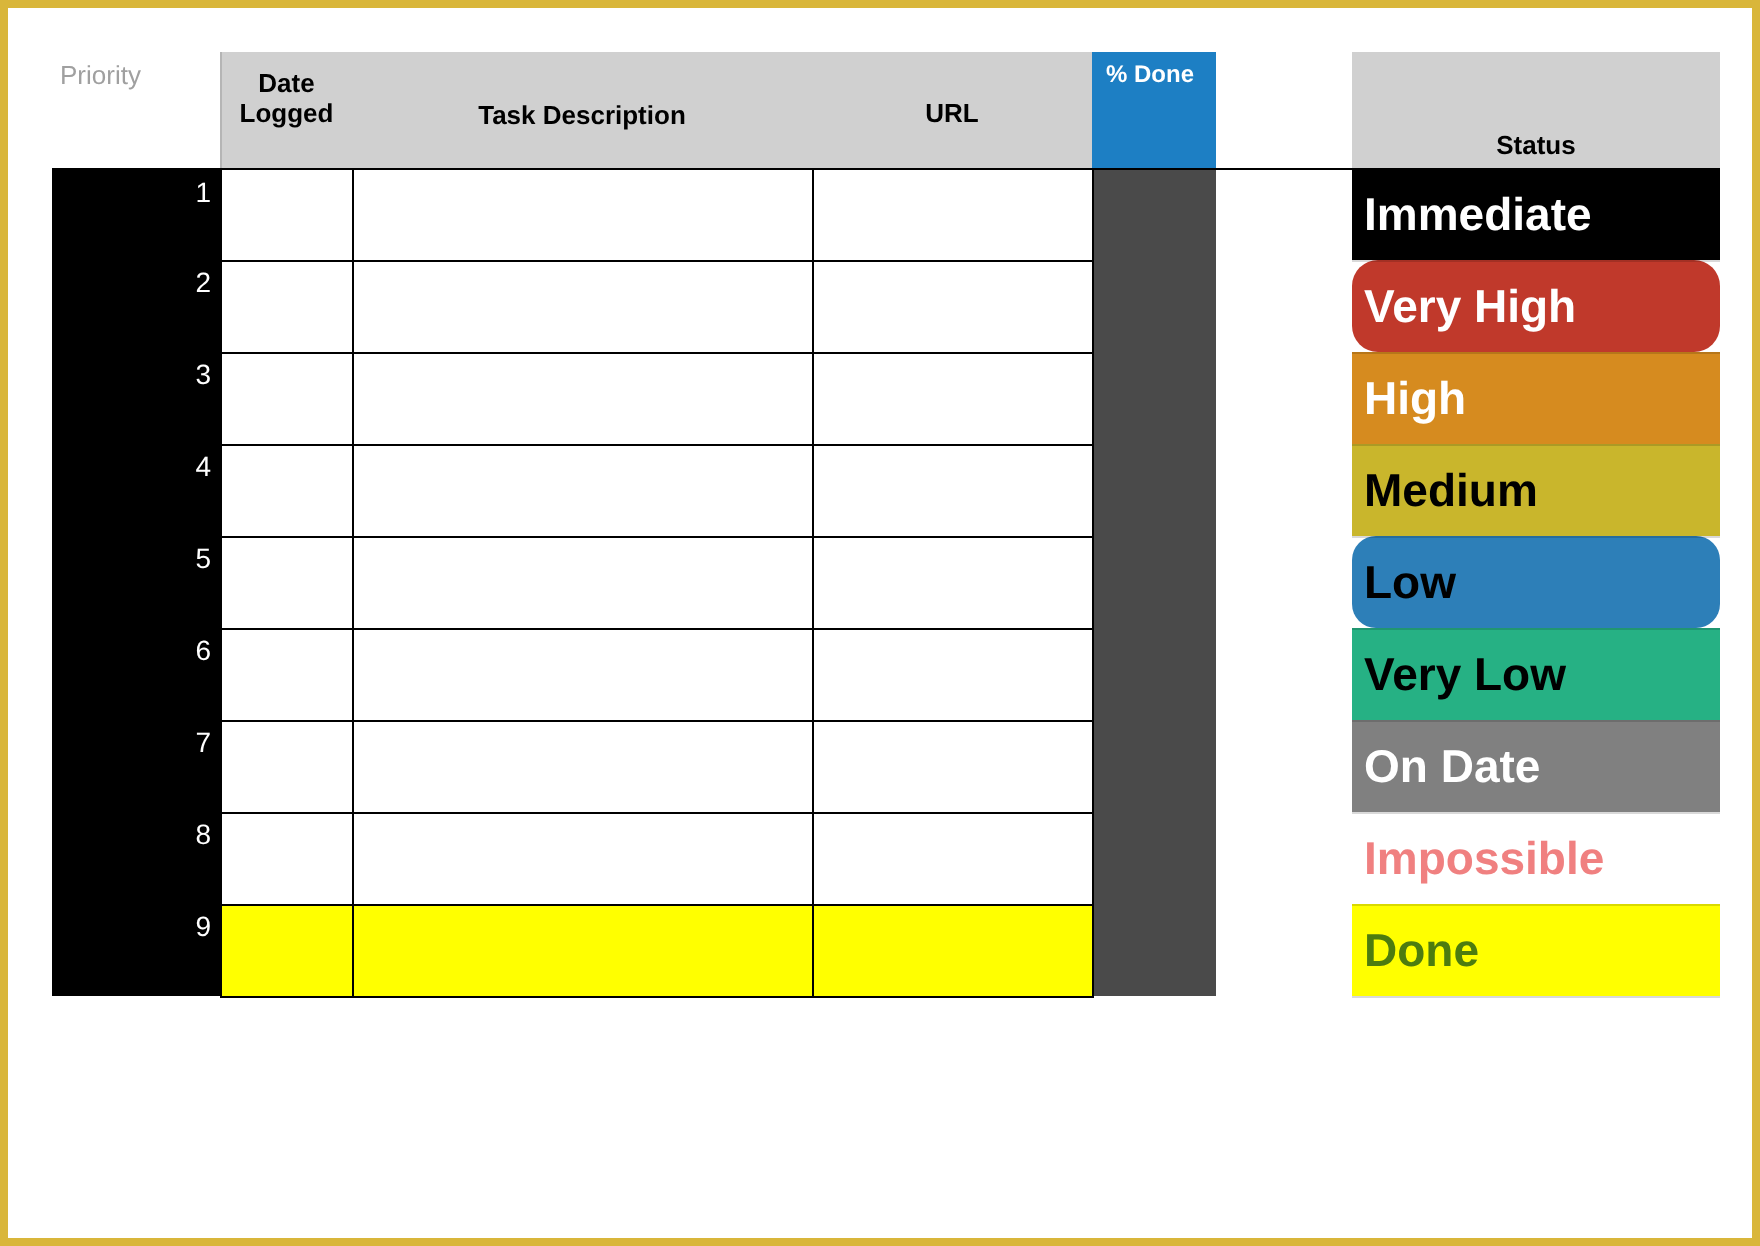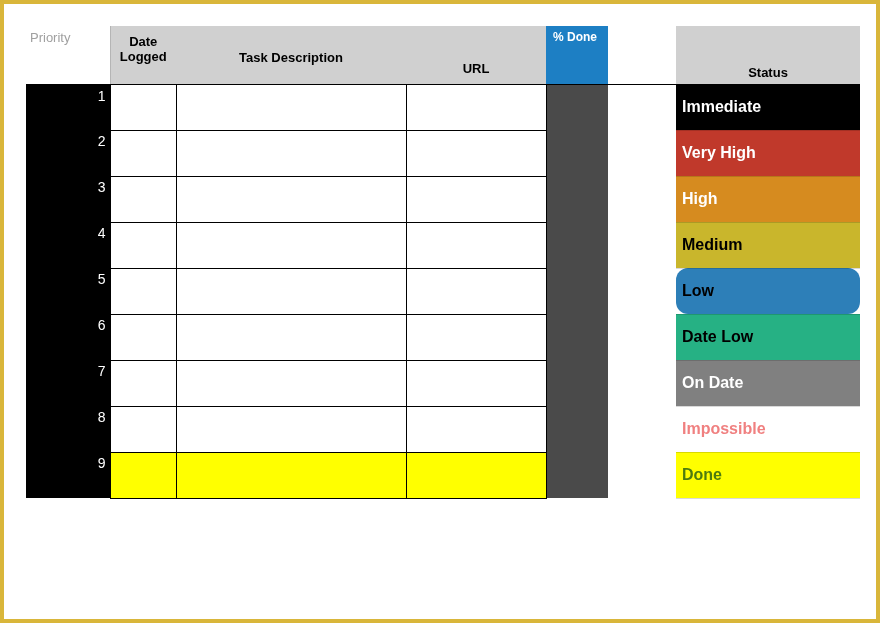--- a/index.html
+++ b/index.html
@@ -51,21 +51,21 @@
     background: #ffffff;
     color: #a0a0a0;
     vertical-align: top;
     text-align: left;
     padding: 4px 4px 0 4px;
     font-weight: normal;
     border-right: 1px solid #b5b5b5;
   }
   .hdr.date   { text-align: center; vertical-align: bottom; font-weight: bold; padding-bottom: 19px; line-height: 1.15; }
   .hdr.desc   { text-align: center; vertical-align: bottom; font-weight: bold; padding-bottom: 19px; }
-  .hdr.url    { text-align: center; vertical-align: bottom; font-weight: bold; padding-bottom: 8px; }
+  .hdr.url    { text-align: center; vertical-align: bottom; font-weight: bold; padding-bottom: 20px; }
   .hdr.done   { background: #1d7fc4; color: #ffffff; text-align: right; vertical-align: top; font-weight: bold; padding: 4px 11px 0 5px; font-size: 12px; }
   .hdr.spacer { background: #ffffff; }
   .hdr.status { vertical-align: bottom; font-weight: bold; padding-bottom: 4px; }
 
   
   tr.body td { height: 46px; }
   tr.body .c-pri {
     background: #000000;
     color: #ffffff;
     text-align: right;
@@ -80,28 +80,28 @@
   }
   tr.body.ylw .c-cell { background: #ffff00; }
   tr.body .c-done {
     background: #4a4a4a;
     border-bottom: none;
     border-top: none;
   }
   tr.body .c-spc { background: #ffffff; }
 
   tr.body .c-stat {
-    font-size: 16px;
+    font-size: 23px;
     padding-left: 6px;
     font-weight: bold;
     border-top: 1px solid rgba(0,0,0,0.15);
     border-bottom: 1px solid rgba(0,0,0,0.15);
   }
   .stat-immediate  { background:#000000; color:#ffffff; }
-  .stat-veryhigh   { background:#c0392b; color:#ffffff; }
+  .stat-veryhigh   { background:#c0392b; color:#ffffff;border-radius:13px; }
   .stat-high       { background:#d68b1f; color:#ffffff; }
   .stat-medium     { background:#c9b62c; color:#000000; }
   .stat-low        { background:#2d7fb8; color:#000000;border-radius:12px; }
   .stat-verylow    { background:#26b184; color:#000000; }
   .stat-onhold     { background:#808080; color:#ffffff; }
   .stat-impossible { background:#ffffff; color:#f08080; }
   .stat-done       { background:#ffff00; color:#4d7c0f; }
 </style>
 </head>
 <body>
@@ -175,21 +175,21 @@
             <td class="c-spc"></td>
             <td class="c-stat stat-low">Low</td>
           </tr>
           <tr class="body">
             <td class="c-pri">6</td>
             <td class="c-cell"></td>
             <td class="c-cell"></td>
             <td class="c-cell"></td>
             <td class="c-done"></td>
             <td class="c-spc"></td>
-            <td class="c-stat stat-verylow">Date Low</td>
+            <td class="c-stat stat-verylow">Very Low</td>
           </tr>
           <tr class="body">
             <td class="c-pri">7</td>
             <td class="c-cell"></td>
             <td class="c-cell"></td>
             <td class="c-cell"></td>
             <td class="c-done"></td>
             <td class="c-spc"></td>
             <td class="c-stat stat-onhold">On Date</td>
           </tr>

